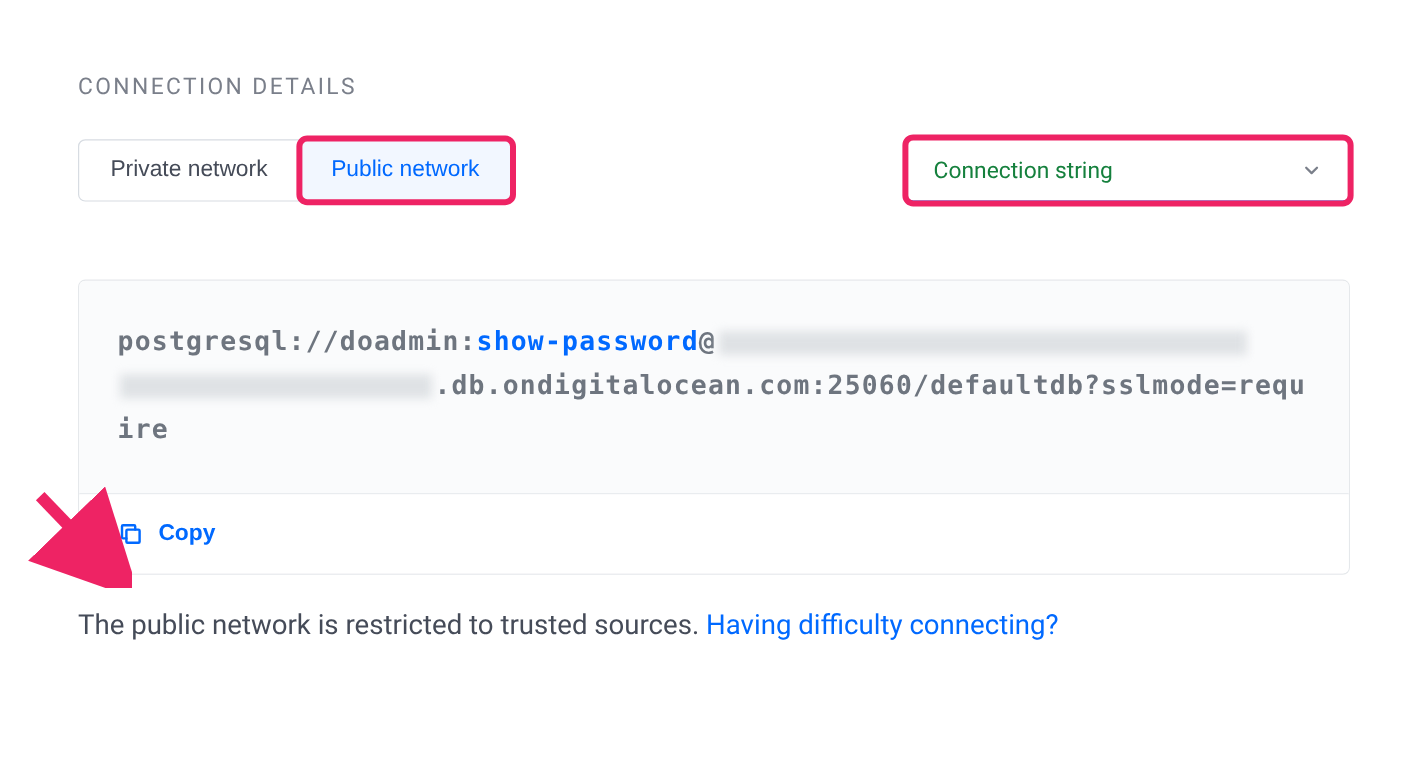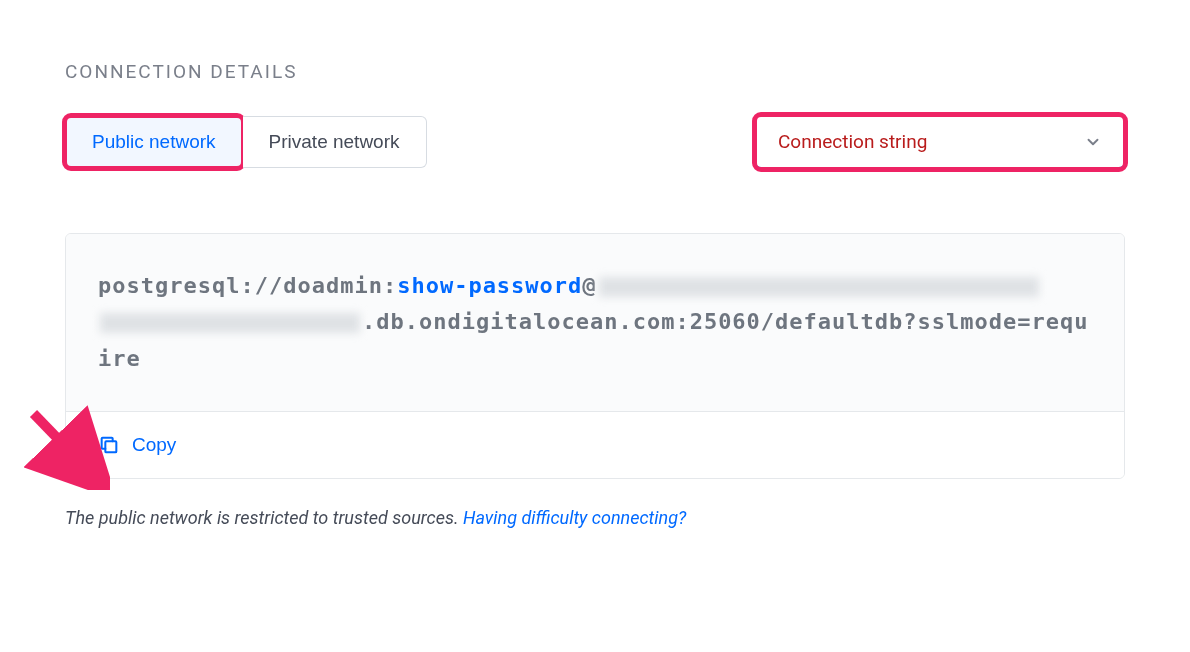--- a/index.html
+++ b/index.html
@@ -64,21 +64,21 @@
       border: 1px solid #d7dce2;
       border-bottom: 2px solid #0069ff;
       border-radius: 6px;
       padding: 14px 22px;
       min-width: 370px;
       background: #fff;
       cursor: pointer;
     }
     .select-label {
       font-size: 19px;
-      color: #b91c1c;
+      color: #15803d;
       flex: 1;
     }
     .chevron {
       width: 18px;
       height: 18px;
       color: #7a7f8a;
     }
     .conn-panel {
       border: 1px solid #e5e8eb;
       border-radius: 6px;
@@ -119,34 +119,33 @@
       gap: 40px;
       padding: 22px 32px;
       background: #fff;
     }
     .action-link {
       display: flex;
       align-items: flex-start;
       gap: 12px;
       color: #0069ff;
       font-size: 19px;
-      font-weight: 400;
+      font-weight: 700;
       cursor: pointer;
       background: none;
       border: none;
       padding: 0;
     }
     .action-link svg {
       width: 22px;
       height: 22px;
     }
     .footer-note {
-      font-size: 18px;
+      font-size: 23px;
       color: #454b58;
-      font-style: italic;
     }
     .footer-note a {
       color: #0069ff;
       text-decoration: none;
       cursor: pointer;
     }
     .annotation-arrow {
       position: absolute;
       left: 20px;
       top: 400px;
@@ -155,22 +154,22 @@
       pointer-events: none;
     }
   </style>
 </head>
 <body>
 
 <h2 class="section-title">CONNECTION DETAILS</h2>
 
 <div class="controls-row">
   <div class="tab-group">
+    <button class="tab">Private network</button>
     <button class="tab active highlight-box">Public network</button>
-    <button class="tab">Private network</button>
   </div>
 
   <div class="select-wrap highlight-box">
     <span class="select-label">Connection string</span>
     <svg class="chevron" viewBox="0 0 24 24" fill="none" stroke="currentColor" stroke-width="2.5" stroke-linecap="round" stroke-linejoin="round">
       <polyline points="6 9 12 15 18 9"></polyline>
     </svg>
   </div>
 </div>
 

